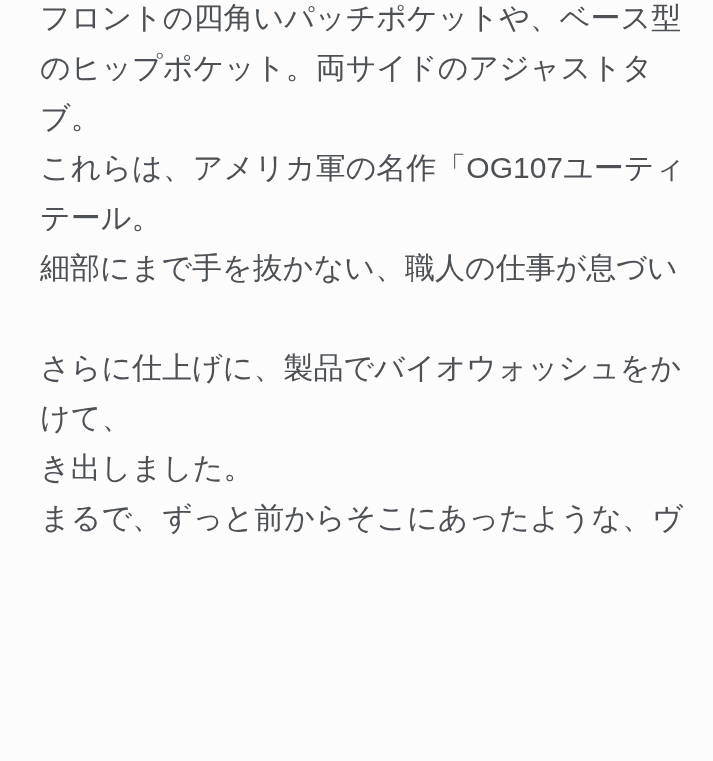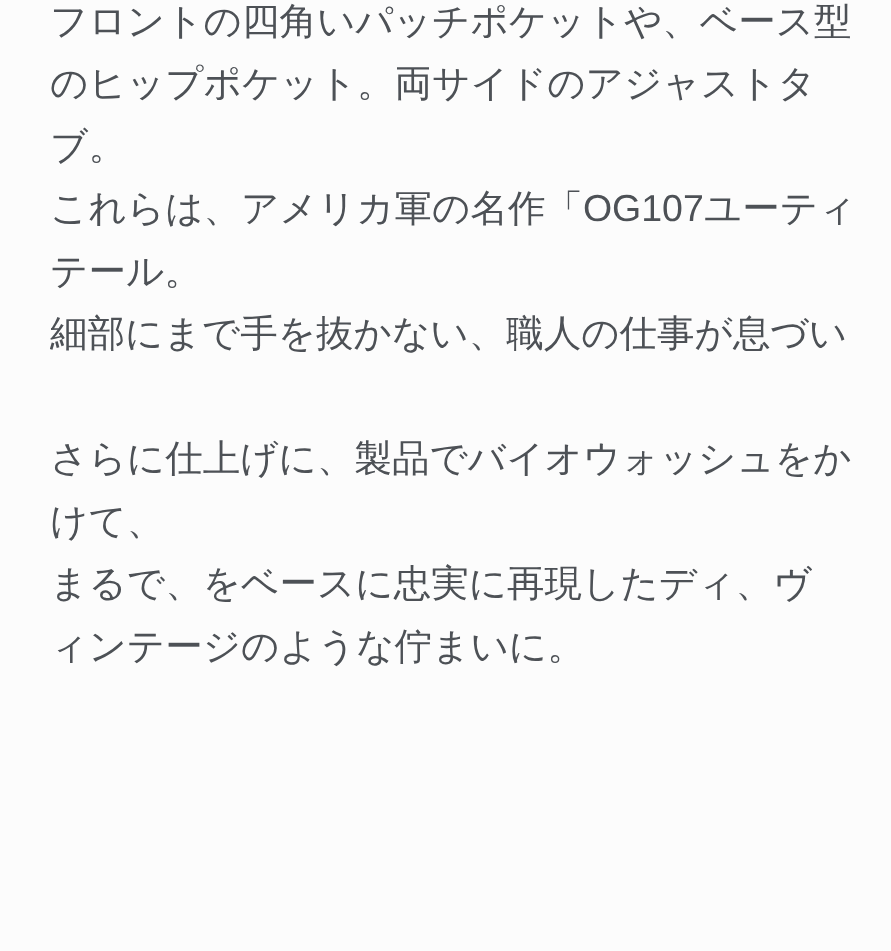--- a/index.html
+++ b/index.html
@@ -39,16 +39,16 @@
   <div>
       <div class="line">フロントの四角いパッチポケットや、ベース型</div>
       <div class="line">のヒップポケット。両サイドのアジャストタ</div>
       <div class="line">ブ。</div>
       <div class="line">これらは、アメリカ軍の名作「OG107ユーティ</div>
       <div class="line">テール。</div>
       <div class="line">細部にまで手を抜かない、職人の仕事が息づい</div>
       <div class="line"></div>
       <div class="line">さらに仕上げに、製品でバイオウォッシュをか</div>
       <div class="line">けて、</div>
-      <div class="line">まるで、をベースに忠実に再現したディ、ヴ</div>
-      <div class="line">ィンテージのような佇まいに。</div>
+      <div class="line">き出しました。</div>
+      <div class="line">まるで、ずっと前からそこにあったような、ヴ</div>
     </div>
 </div>
 
 </body></html>

